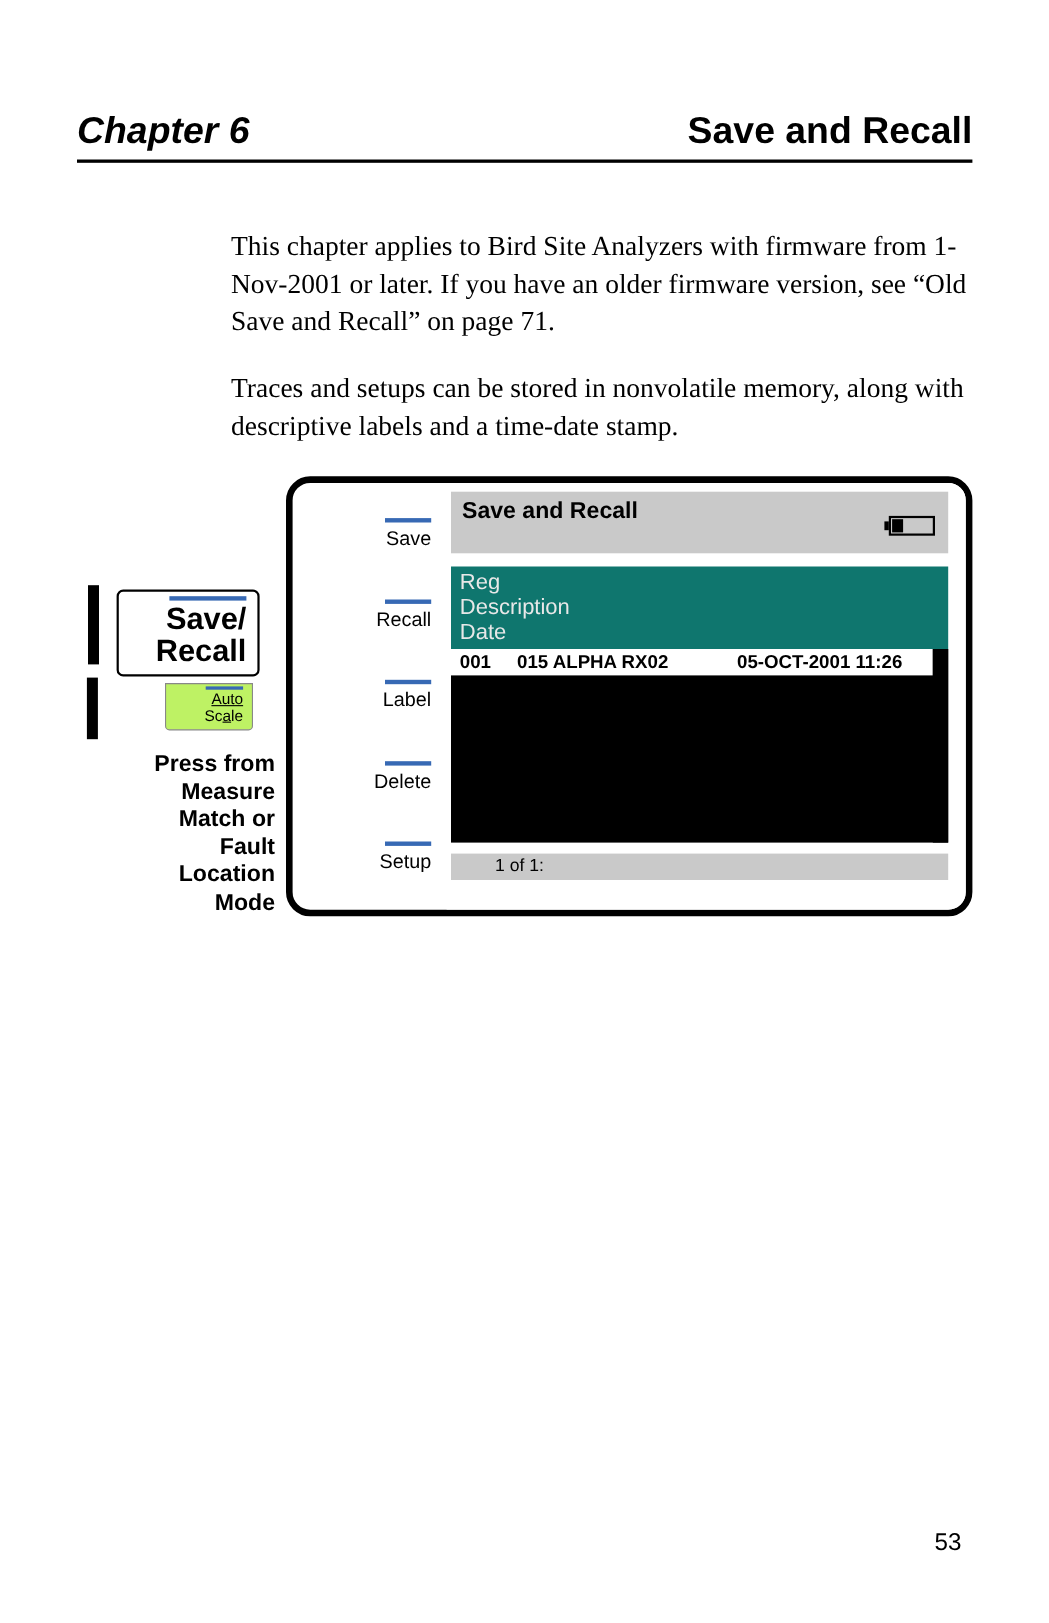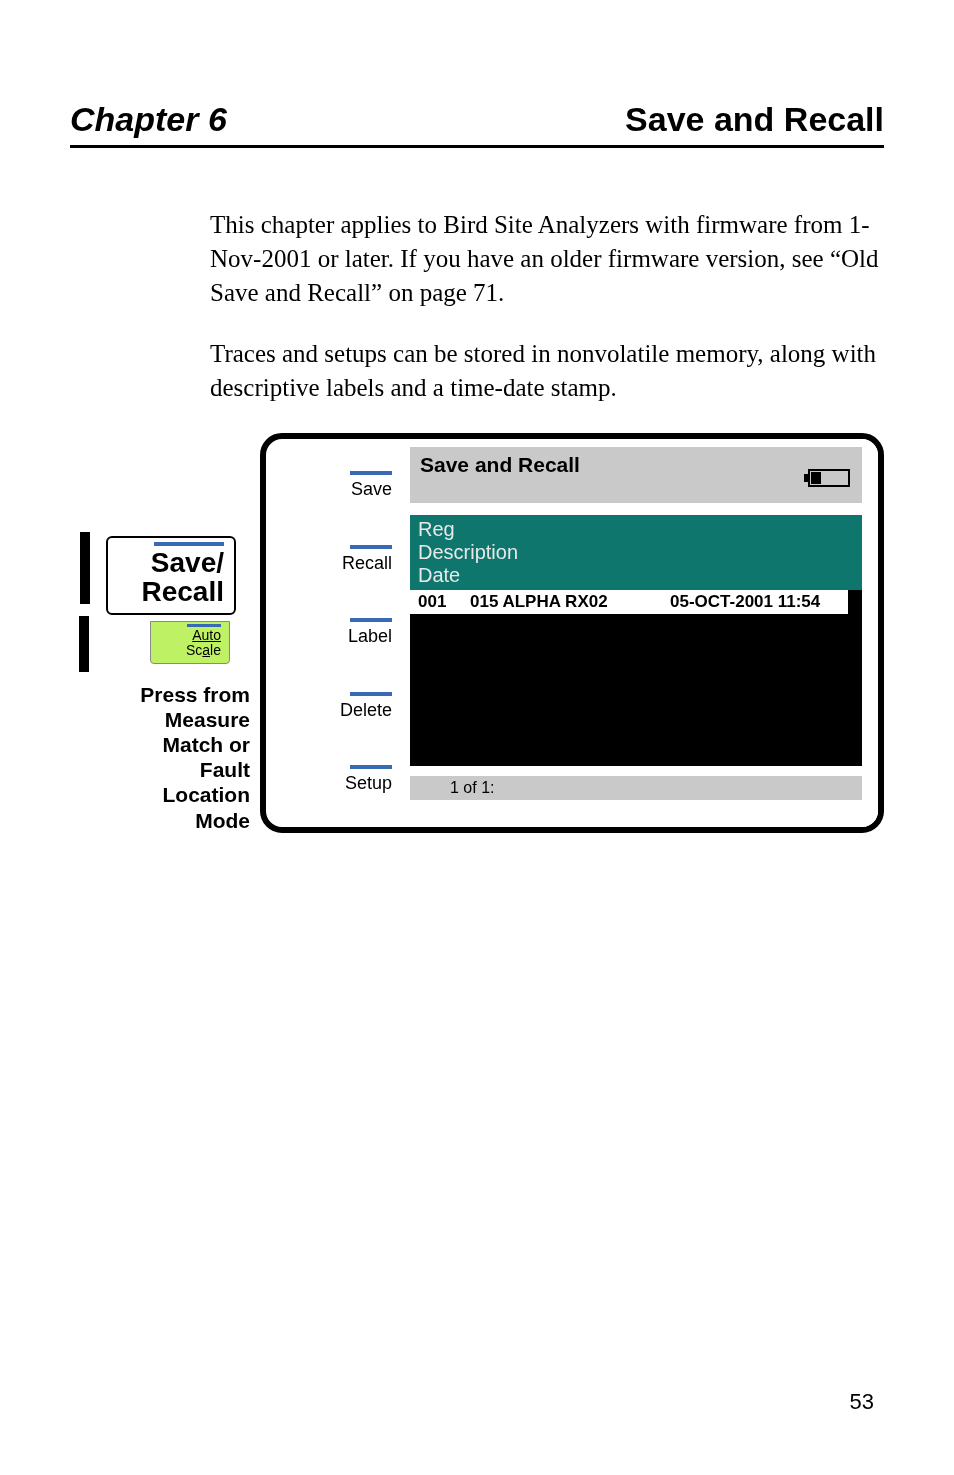--- a/index.html
+++ b/index.html
@@ -308,21 +308,21 @@
         <div class="list-area">
           <div class="list-header">
             <span class="col-reg">Reg</span>
             <span class="col-desc">Description</span>
             <span class="col-date">Date</span>
           </div>
           <div class="list-body">
             <div class="list-row">
               <span class="col-reg">001</span>
               <span class="col-desc">015 ALPHA RX02</span>
-              <span class="col-date">05-OCT-2001 11:54</span>
+              <span class="col-date">05-OCT-2001 11:26</span>
             </div>
           </div>
         </div>
         <div class="footer-bar">1 of 1:</div>
       </div>
     </div>
   </div>
 </div>
 
 <div class="page-num">53</div>

